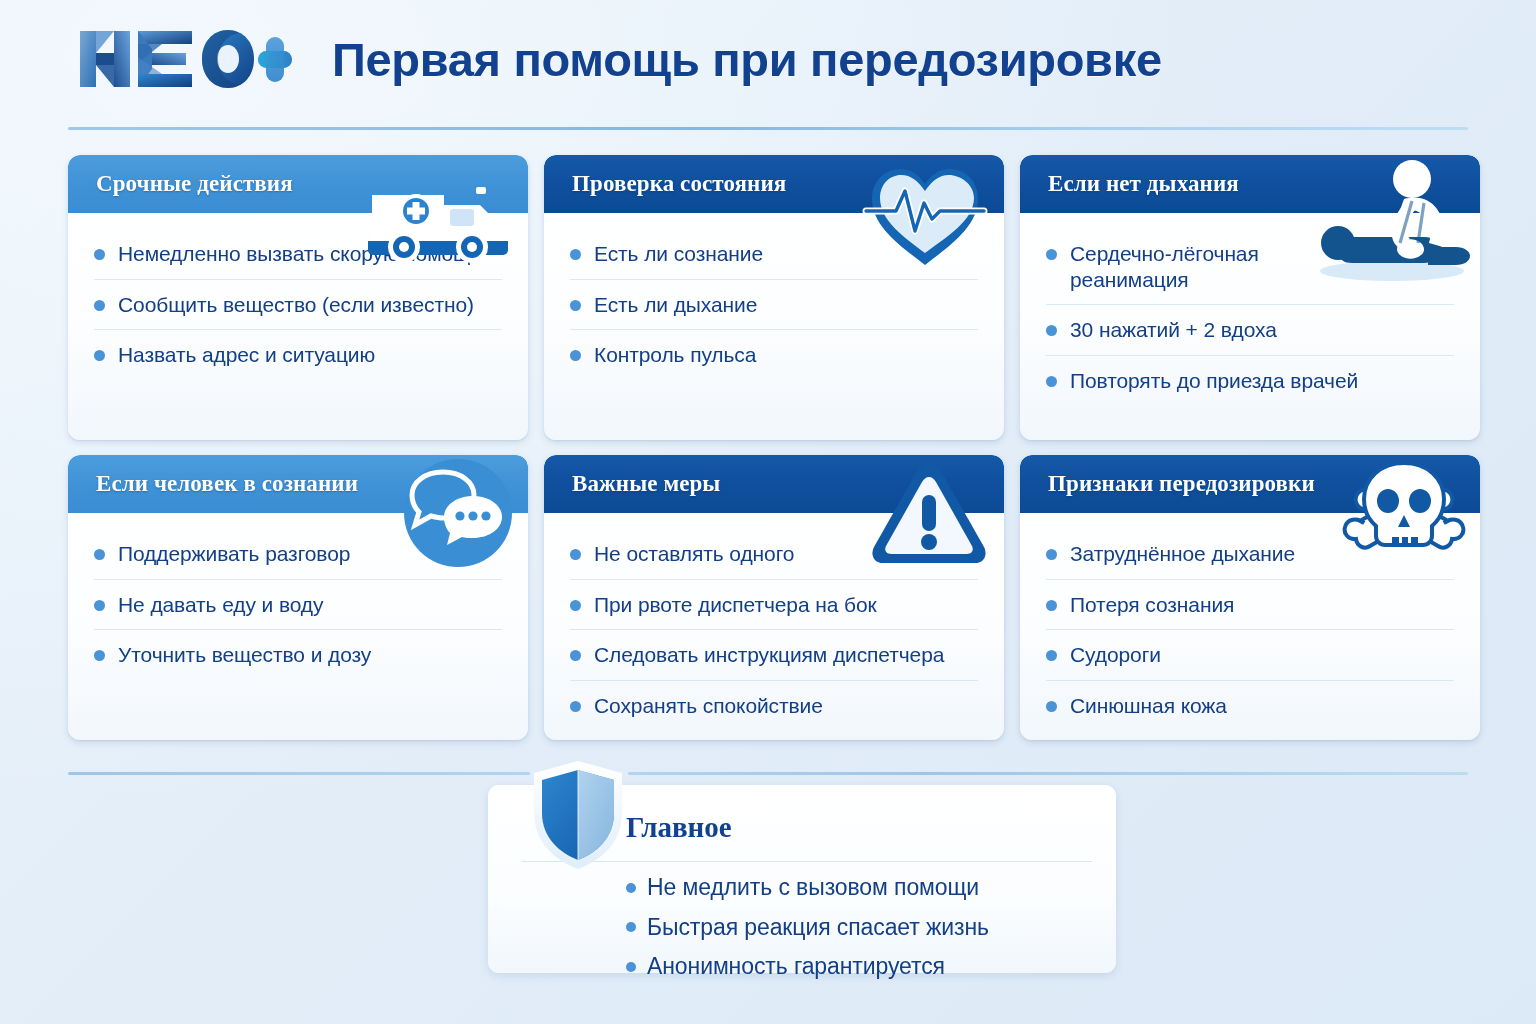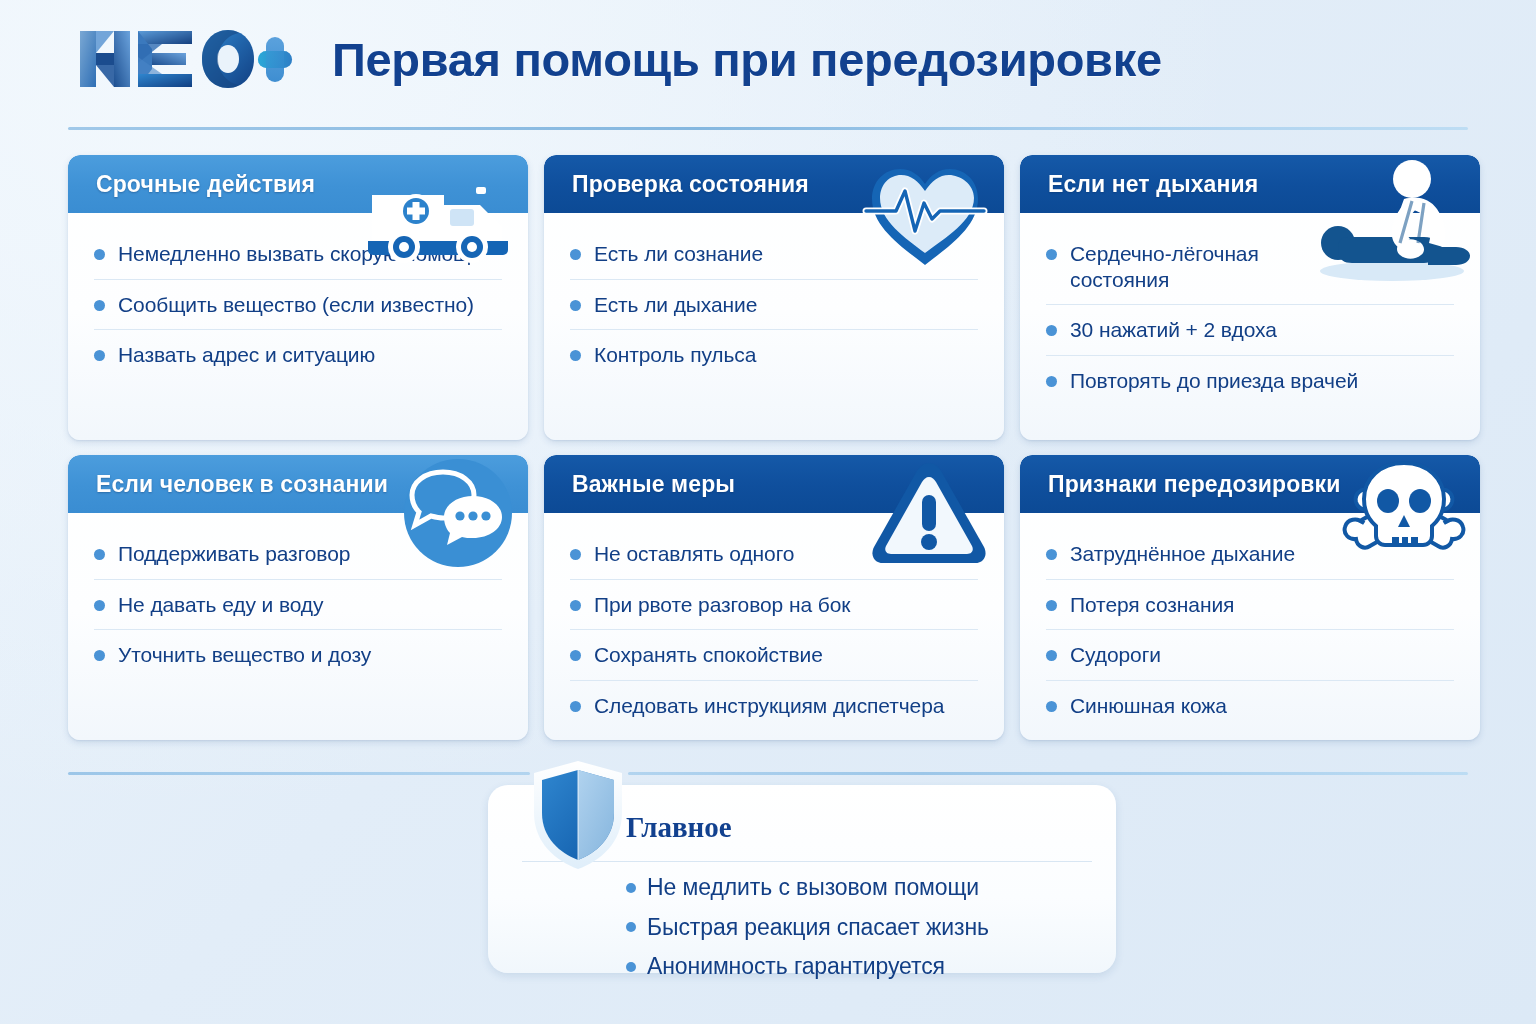--- a/index.html
+++ b/index.html
@@ -90,20 +90,21 @@
 
   .card-head {
     position: relative;
     height: 58px;
     border-radius: 12px 12px 0 0;
     display: flex;
     align-items: center;
     padding-left: 28px;
     box-sizing: border-box;
     z-index: 1;
+    font-family: Liberation Serif, serif;
   }
   .card-head.tone-light {
     background: linear-gradient(to bottom, #4c9ddd 0%, #3f92d6 52%, #3a8dd2 100%);
   }
   .card-head.tone-dark {
     background: linear-gradient(to bottom, #1559a8 0%, #0f4f9d 52%, #0c4a95 100%);
   }
 
   .card-head-title {
     font-size: 23px;
@@ -178,21 +179,21 @@
   .footer-rule-right { left: 628px; width: 840px;
     background: linear-gradient(to right, #b2d4ef, #9cc6e8 35%, #bcdcf3 100%); }
 
   
   .summary {
     position: absolute;
     left: 488px;
     top: 785px;
     width: 628px;
     height: 188px;
-    border-radius: 20px;
+    border-radius: 11px;
     background: linear-gradient(to bottom, #ffffff 0%, #fbfdff 60%, #f1f7fc 100%);
     box-shadow: 0 3px 8px rgba(30,80,140,0.12);
     box-sizing: border-box;
     padding: 16px 24px 14px 34px;
   }
 
   .summary-head {
     display: flex;
     align-items: center;
     height: 52px;
@@ -381,21 +382,21 @@
 
         <circle cx="104" cy="20" r="19" fill="#ffffff"></circle>
         <path d="M96 40c14-4 26 0 33 10 8 12 10 26 6 38l-14-4c3-10 1-20-5-27-6-6-14-8-24-6z" fill="#ffffff"></path>
         <path d="M100 42c-8 6-14 16-16 28-1 8 1 14 6 18l12-8c-3-3-4-7-3-12 1-7 4-13 9-18z" fill="#ffffff"></path>
         <path d="M92 84c6-5 15-5 21 0 4 4 4 9 0 12-6 5-15 5-21 0-4-3-4-9 0-12z" fill="#ffffff"></path>
         <path d="M104 42l-12 42M116 44l-6 40" stroke="#13548f" stroke-width="3.2" fill="none" opacity="0.55"></path>
       </svg>
       <div class="card-body">
         <div class="bullet-row">
           <span class="bullet-dot"></span>
-          <span class="bullet-text">Сердечно-лёгочная состояния</span>
+          <span class="bullet-text">Сердечно-лёгочная реанимация</span>
         </div>
         <div class="bullet-row">
           <span class="bullet-dot"></span>
           <span class="bullet-text">30 нажатий + 2 вдоха</span>
         </div>
         <div class="bullet-row">
           <span class="bullet-dot"></span>
           <span class="bullet-text">Повторять до приезда врачей</span>
         </div>
       </div>
@@ -439,29 +440,29 @@
         <rect x="54" y="38" width="14" height="36" rx="7" fill="#1158a5"></rect>
         <circle cx="61" cy="85" r="8" fill="#1158a5"></circle>
       </svg>
       <div class="card-body">
         <div class="bullet-row">
           <span class="bullet-dot"></span>
           <span class="bullet-text">Не оставлять одного</span>
         </div>
         <div class="bullet-row">
           <span class="bullet-dot"></span>
-          <span class="bullet-text">При рвоте разговор на бок</span>
+          <span class="bullet-text">При рвоте диспетчера на бок</span>
+        </div>
+        <div class="bullet-row">
+          <span class="bullet-dot"></span>
+          <span class="bullet-text">Следовать инструкциям диспетчера</span>
         </div>
         <div class="bullet-row">
           <span class="bullet-dot"></span>
           <span class="bullet-text">Сохранять спокойствие</span>
-        </div>
-        <div class="bullet-row">
-          <span class="bullet-dot"></span>
-          <span class="bullet-text">Следовать инструкциям диспетчера</span>
         </div>
       </div>
     </div>
 
     <div class="card">
       <div class="card-head tone-dark">
         <span class="card-head-title">Признаки передозировки</span>
       </div>
       <svg class="card-icon icon-skull" viewBox="0 0 128 118" aria-hidden="true">
 

